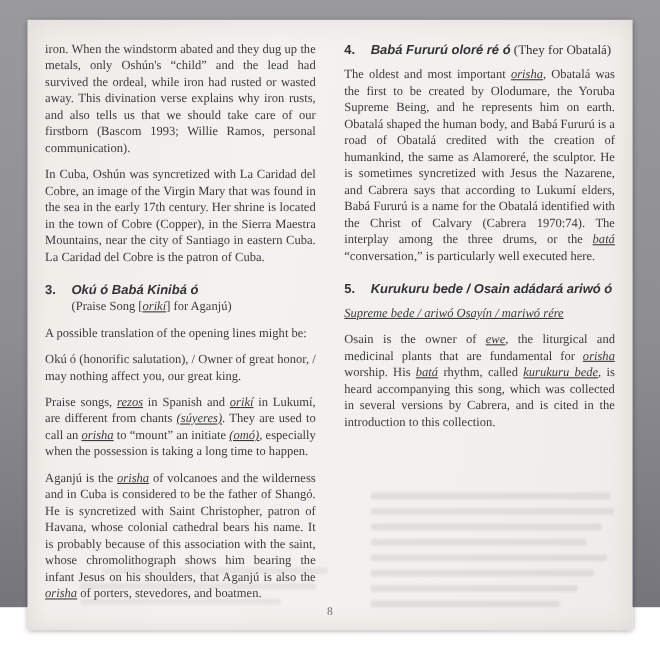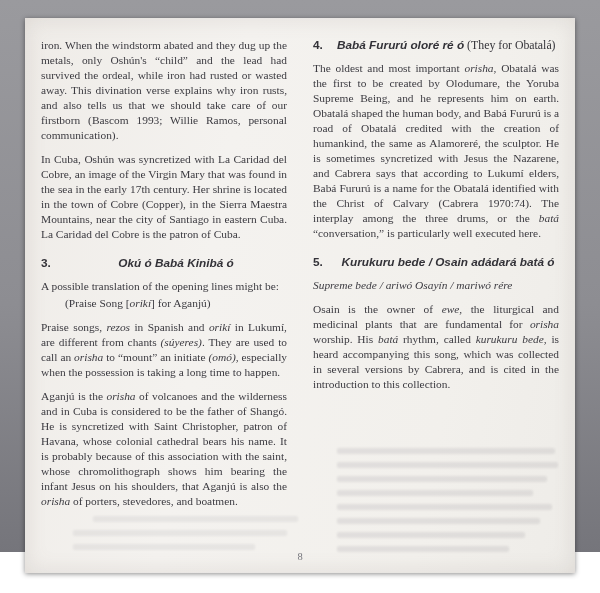--- a/index.html
+++ b/index.html
@@ -20,24 +20,24 @@
   .columns{
     display:flex;gap:26px;padding:20px 16px 0 16px;
   }
   .col{flex:1 1 0;min-width:0;}
   p.body{
     margin:9px 0 0 0;
     font-size:11.4px;line-height:15px;color:#3b3a40;
     text-align:justify;
   }
   p.first{margin-top:0;}
-  .it{font-style:italic;}
+  .it{font-style:italic;text-decoration:underline;}
   .bi{
     font-family:"Liberation Sans","DejaVu Sans",sans-serif;
-    font-weight:700;font-style:italic;text-align:center;
+    font-weight:700;font-style:italic;
   }
   .heading{
     display:flex;margin:14px 0 0 0;
     font-size:11.8px;line-height:14px;color:#333238;
   }
   .heading .num{
     flex:0 0 24px;
     font-family:"Liberation Sans","DejaVu Sans",sans-serif;
     font-weight:700;font-style:normal;
   }
@@ -66,38 +66,39 @@
     <div class="columns">
 
       <div class="col">
         <p class="body first"><span>iron. When the windstorm abated and they dug up the metals, only Oshún's “child” and the lead had survived the ordeal, while iron had rusted or wasted away. This divination verse explains why iron rusts, and also tells us that we should take care of our firstborn (Bascom 1993; Willie Ramos, personal communication).</span></p>
         <p class="body"><span>In Cuba, Oshún was syncretized with La Caridad del Cobre, an image of the Virgin Mary that was found in the sea in the early 17th century. Her shrine is located in the town of Cobre (Copper), in the Sierra Maestra Mountains, near the city of Santiago in eastern Cuba. La Caridad del Cobre is the patron of Cuba.</span></p>
 
         <div class="heading">
           <span class="num">3.</span>
           <span class="title bi">Okú ó Babá Kinibá ó</span>
         </div>
+        <p class="body subtitle"><span>(Praise Song [</span><span class="it">orikí</span><span>] for Aganjú)</span></p>
+
         <p class="body"><span>A possible translation of the opening lines might be:</span></p>
-
-        <p class="body subtitle"><span>(Praise Song [</span><span class="it">orikí</span><span>] for Aganjú)</span></p>
+        <p class="body"><span>Okú ó (honorific salutation), / Owner of great honor, / may nothing affect you, our great king.</span></p>
         <p class="body"><span>Praise songs, </span><span class="it">rezos</span><span> in Spanish and </span><span class="it">orikí</span><span> in Lukumí, are different from chants </span><span class="it">(súyeres)</span><span>. They are used to call an </span><span class="it">orisha</span><span> to “mount” an initiate </span><span class="it">(omó)</span><span>, especially when the possession is taking a long time to happen.</span></p>
         <p class="body"><span>Aganjú is the </span><span class="it">orisha</span><span> of volcanoes and the wilderness and in Cuba is considered to be the father of Shangó. He is syncretized with Saint Christopher, patron of Havana, whose colonial cathedral bears his name. It is probably because of this association with the saint, whose chromolithograph shows him bearing the infant Jesus on his shoulders, that Aganjú is also the </span><span class="it">orisha</span><span> of porters, stevedores, and boatmen.</span></p>
       </div>
 
       <div class="col">
         <div class="heading" style="margin-top:0;">
           <span class="num">4.</span>
           <span class="title"><span class="bi">Babá Fururú oloré ré ó</span><span> (They for Obatalá)</span></span>
         </div>
 
         <p class="body"><span>The oldest and most important </span><span class="it">orisha</span><span>, Obatalá was the first to be created by Olodumare, the Yoruba Supreme Being, and he represents him on earth. Obatalá shaped the human body, and Babá Fururú is a road of Obatalá credited with the creation of humankind, the same as Alamoreré, the sculptor. He is sometimes syncretized with Jesus the Nazarene, and Cabrera says that according to Lukumí elders, Babá Fururú is a name for the Obatalá identified with the Christ of Calvary (Cabrera 1970:74). The interplay among the three drums, or the </span><span class="it">batá</span><span> “conversation,” is particularly well executed here.</span></p>
 
         <div class="heading">
           <span class="num">5.</span>
-          <span class="title bi">Kurukuru bede / Osain adádará batá ó</span>
+          <span class="title bi">Kurukuru bede / Osain adádará ariwó ó</span>
         </div>
 
         <p class="body"><span class="it">Supreme bede / ariwó Osayín / mariwó rére</span></p>
         <p class="body"><span>Osain is the owner of </span><span class="it">ewe</span><span>, the liturgical and medicinal plants that are fundamental for </span><span class="it">orisha</span><span> worship. His </span><span class="it">batá</span><span> rhythm, called </span><span class="it">kurukuru bede</span><span>, is heard accompanying this song, which was collected in several versions by Cabrera, and is cited in the introduction to this collection.</span></p>
       </div>
 
     </div>
 
     <div class="ghost" style="left:312px;top:430px;width:225px;">
       <div class="gl" style="width:218px"></div>

